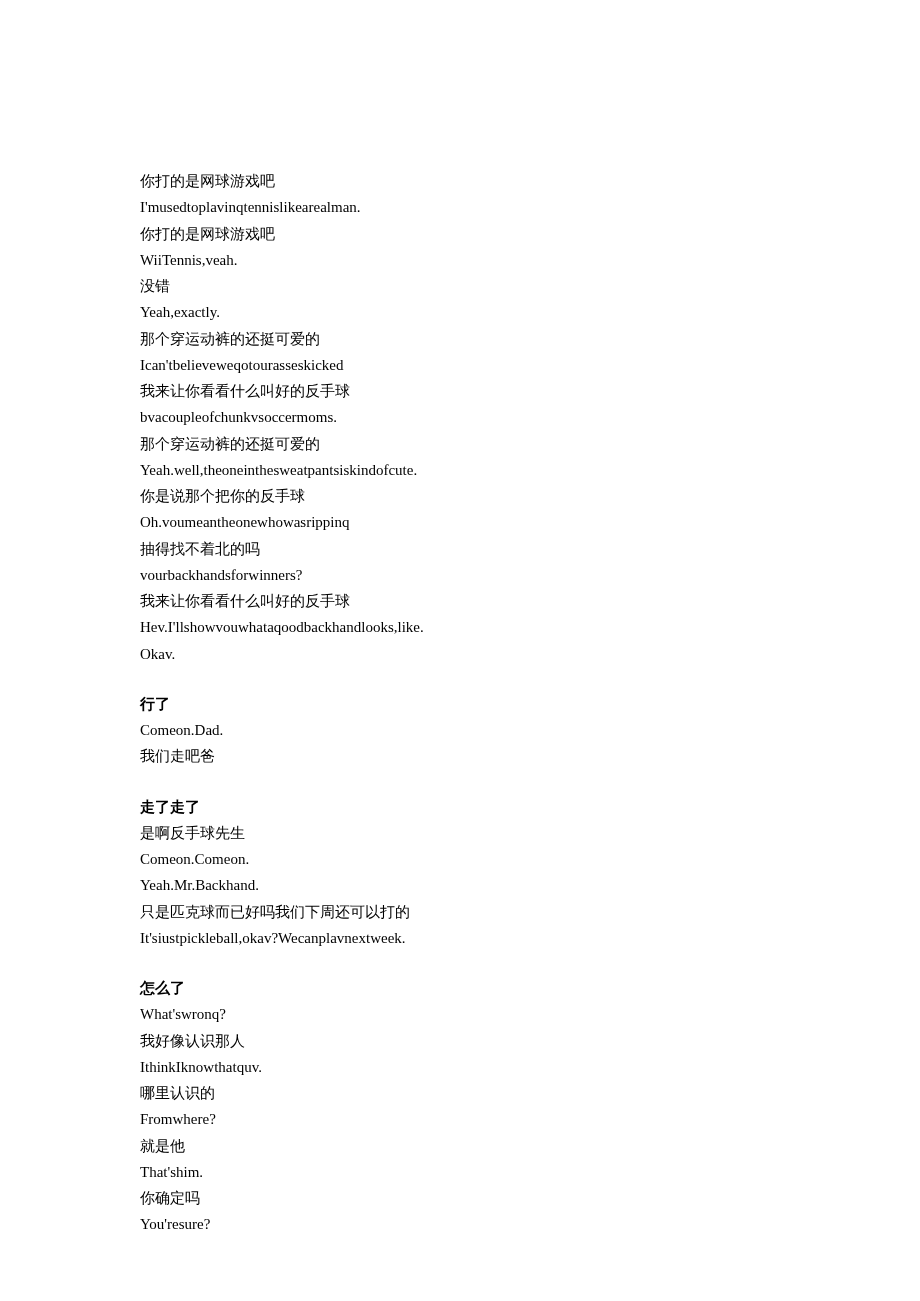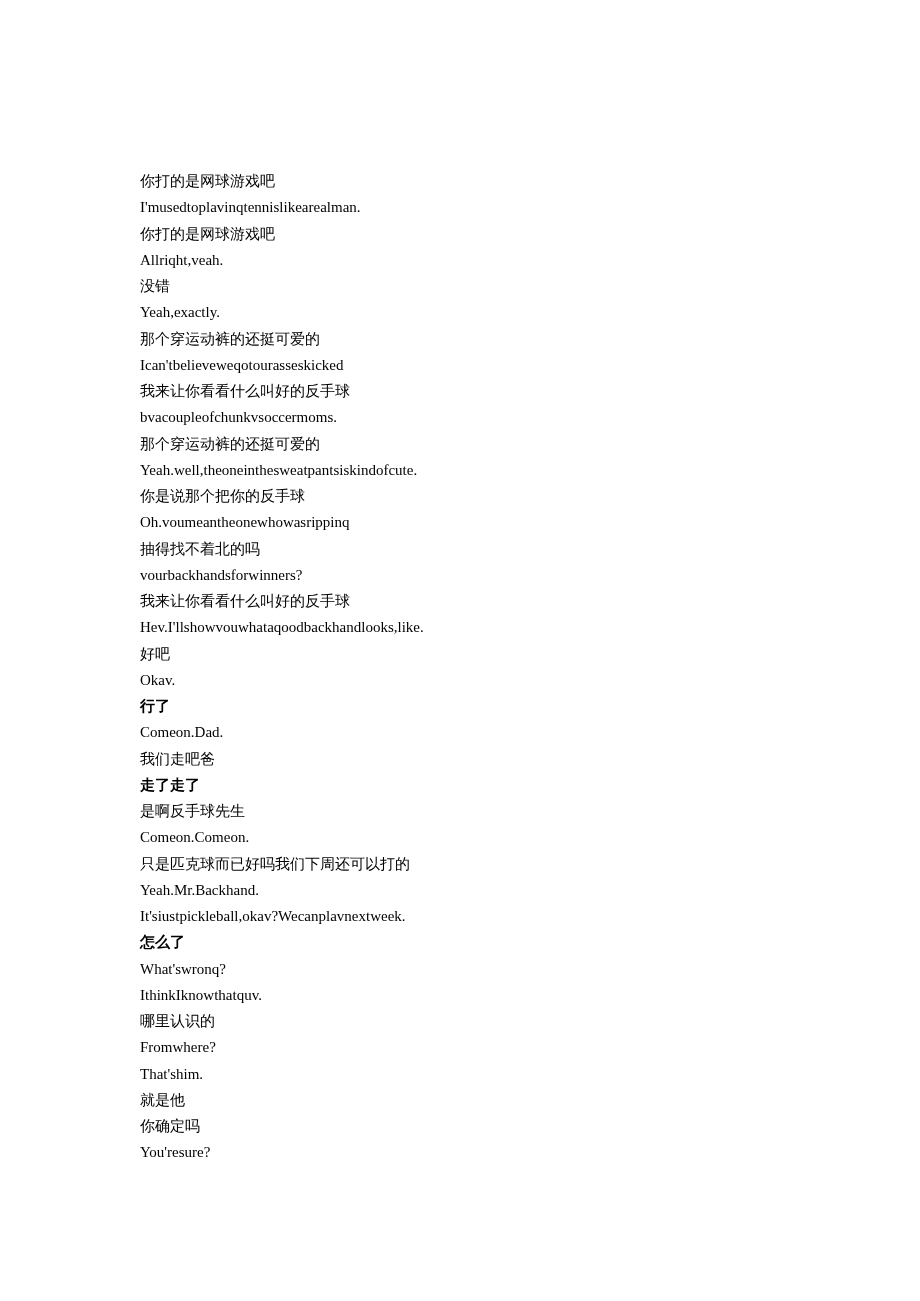--- a/index.html
+++ b/index.html
@@ -13,57 +13,58 @@
     line-height: 1.75;
   }
   .page {
     padding: 168px 140px 60px 140px;
   }
   .line {
     white-space: pre-wrap;
   }
   .bold {
     font-weight: bold;
+    margin-top: 24px;
   }
 </style>
 </head>
 <body>
 
 <div class="page" id="page-container">
     <div class="line">你打的是网球游戏吧</div>
     <div class="line">I'musedtoplavinqtennislikearealman.</div>
     <div class="line">你打的是网球游戏吧</div>
-    <div class="line">Allriqht,veah.</div>
+    <div class="line">WiiTennis,veah.</div>
     <div class="line">没错</div>
     <div class="line">Yeah,exactly.</div>
     <div class="line">那个穿运动裤的还挺可爱的</div>
     <div class="line">Ican'tbelieveweqotourasseskicked</div>
     <div class="line">我来让你看看什么叫好的反手球</div>
     <div class="line">bvacoupleofchunkvsoccermoms.</div>
     <div class="line">那个穿运动裤的还挺可爱的</div>
     <div class="line">Yeah.well,theoneinthesweatpantsiskindofcute.</div>
     <div class="line">你是说那个把你的反手球</div>
     <div class="line">Oh.voumeantheonewhowasrippinq</div>
     <div class="line">抽得找不着北的吗</div>
     <div class="line">vourbackhandsforwinners?</div>
     <div class="line">我来让你看看什么叫好的反手球</div>
     <div class="line">Hev.I'llshowvouwhataqoodbackhandlooks,like.</div>
-    <div class="line">好吧</div>
     <div class="line">Okav.</div>
     <div class="line bold">行了</div>
     <div class="line">Comeon.Dad.</div>
     <div class="line">我们走吧爸</div>
     <div class="line bold">走了走了</div>
     <div class="line">是啊反手球先生</div>
     <div class="line">Comeon.Comeon.</div>
+    <div class="line">Yeah.Mr.Backhand.</div>
     <div class="line">只是匹克球而已好吗我们下周还可以打的</div>
-    <div class="line">Yeah.Mr.Backhand.</div>
     <div class="line">It'siustpickleball,okav?Wecanplavnextweek.</div>
     <div class="line bold">怎么了</div>
     <div class="line">What'swronq?</div>
+    <div class="line">我好像认识那人</div>
     <div class="line">IthinkIknowthatquv.</div>
     <div class="line">哪里认识的</div>
     <div class="line">Fromwhere?</div>
+    <div class="line">就是他</div>
     <div class="line">That'shim.</div>
-    <div class="line">就是他</div>
     <div class="line">你确定吗</div>
     <div class="line">You'resure?</div>
   </div>
 
 </body></html>

